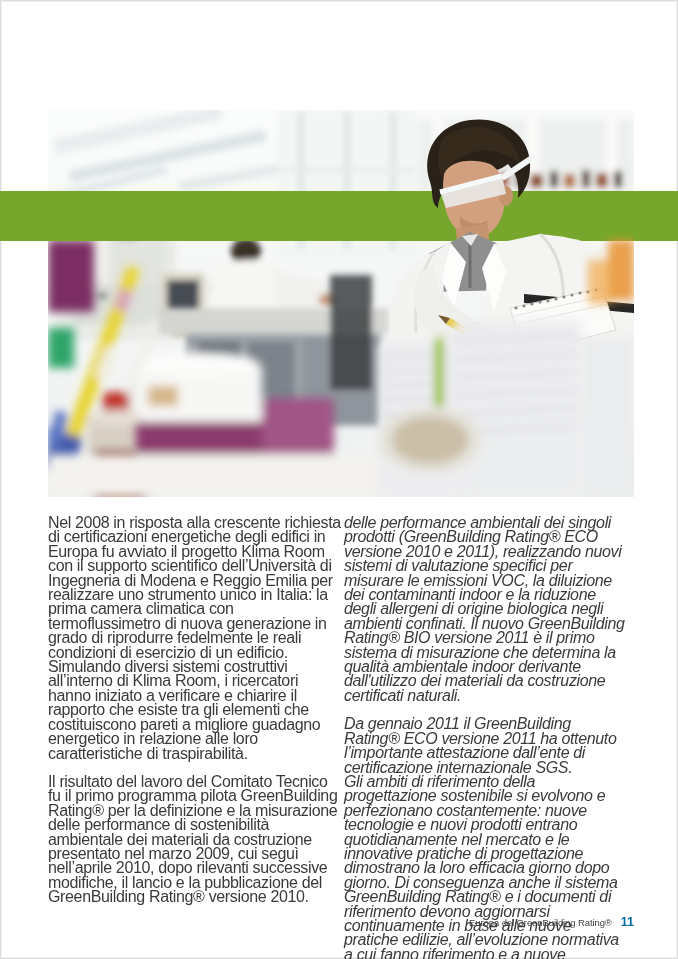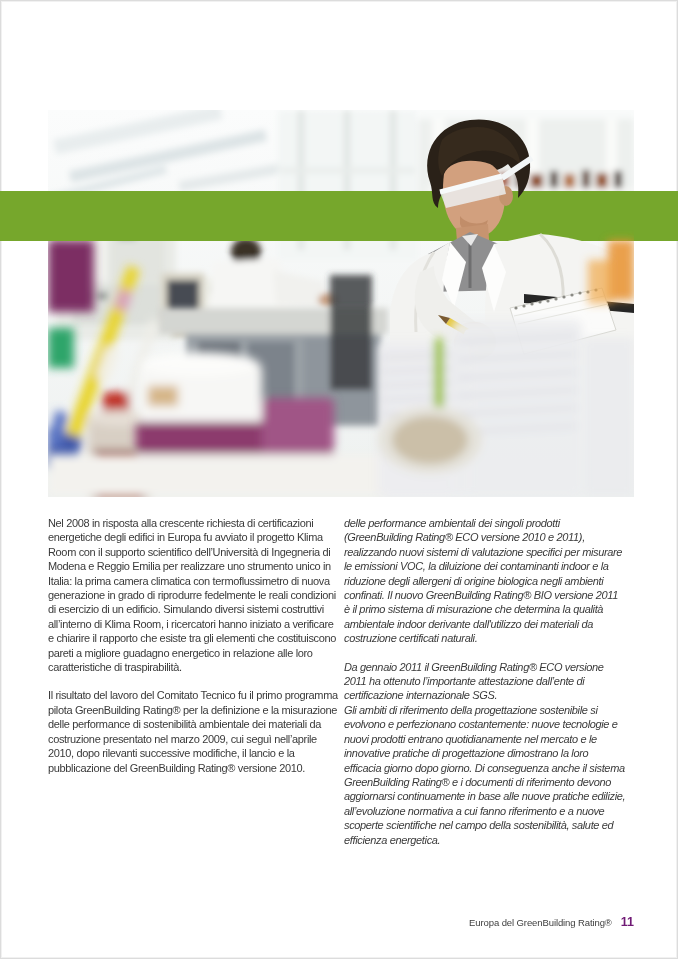--- a/index.html
+++ b/index.html
@@ -6,25 +6,25 @@
   .page{position:relative;width:678px;height:959px;background:#ffffff;overflow:hidden;
         font-family:"Liberation Sans",sans-serif;
         box-shadow:inset 0 0 0 1px #dcdcdc, inset 0 0 0 2px #f1f1f1;}
   .photo-bg{position:absolute;left:48px;top:110px;width:586px;height:387px;z-index:1;}
   .green-band{position:absolute;left:0;top:191px;width:678px;height:50px;z-index:2;}
   .man-layer{position:absolute;left:390px;top:112px;width:244px;height:253px;z-index:3;}
   .photo-front{position:absolute;left:48px;top:110px;width:586px;height:387px;z-index:4;pointer-events:none;}
   .columns{position:absolute;left:48px;top:516px;width:586px;display:flex;z-index:5;}
   .col{width:294px;}
   .col.right{width:282px;margin-left:2px;font-style:italic;}
-  .para{margin:0 0 14px 0;font-size:11px;line-height:14.4px;letter-spacing:-0.35px;
+  .para{margin:0 0 14px 0;font-size:16px;line-height:14.4px;letter-spacing:-0.35px;
         color:#3a3a3a;white-space:pre-line;}
   .footer{position:absolute;top:915px;right:44px;display:flex;align-items:baseline;gap:9px;z-index:5;}
   .footer-label{font-size:9.5px;color:#3d3d3d;letter-spacing:-0.1px;}
-  .footer-num{font-size:12.5px;font-weight:bold;color:#701a75;}
+  .footer-num{font-size:12.5px;font-weight:bold;color:#0369a1;}
 </style>
 </head>
 <body>
 
 <div class="page">
 
   <svg class="photo-bg" viewBox="0 0 586 387" preserveAspectRatio="none">
     <defs>
       <filter id="b3" x="-20%" y="-20%" width="140%" height="140%">
           <feGaussianBlur stdDeviation="3"></feGaussianBlur>

